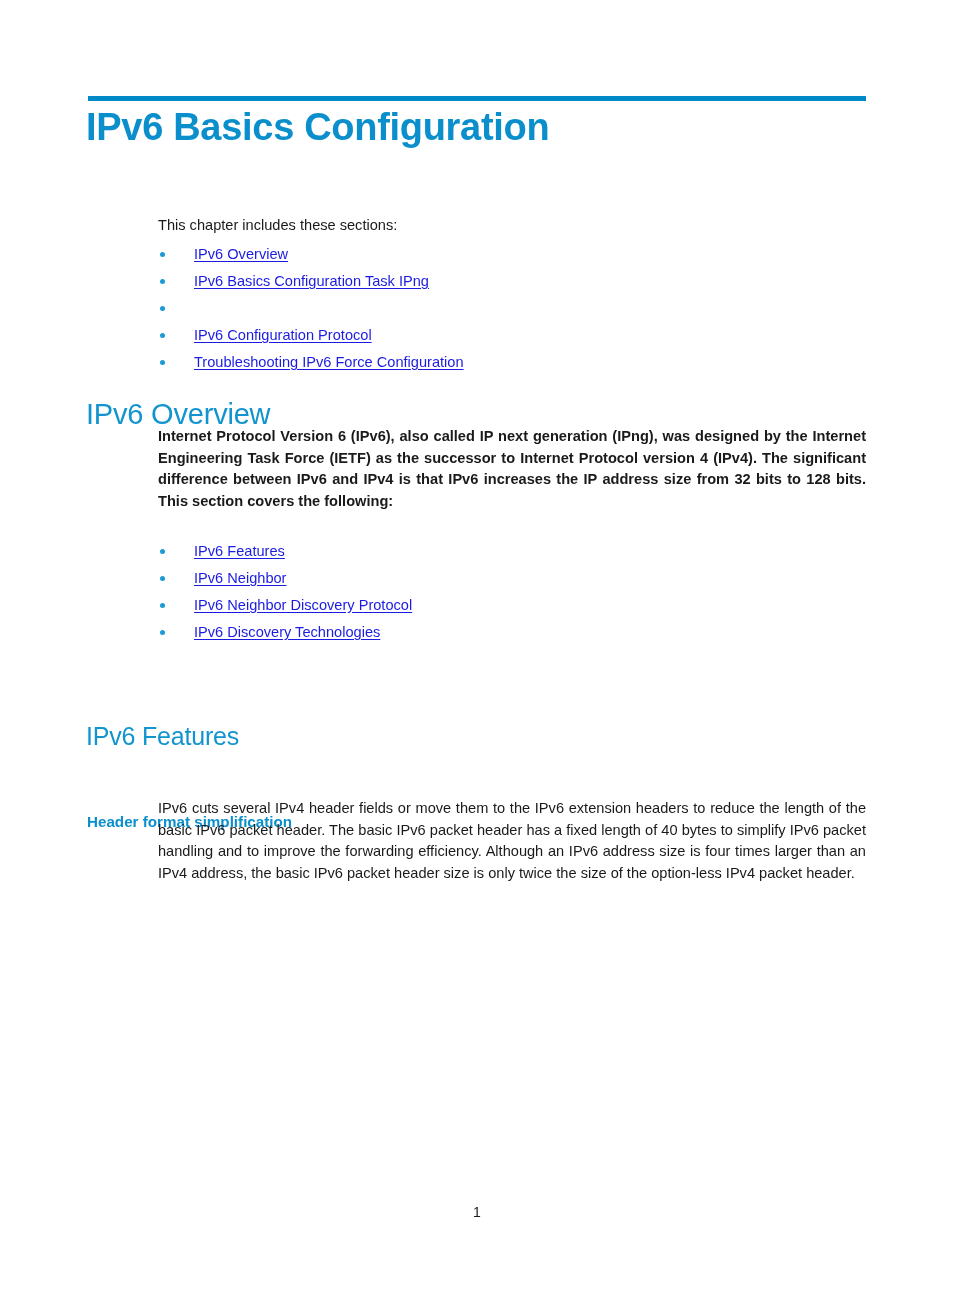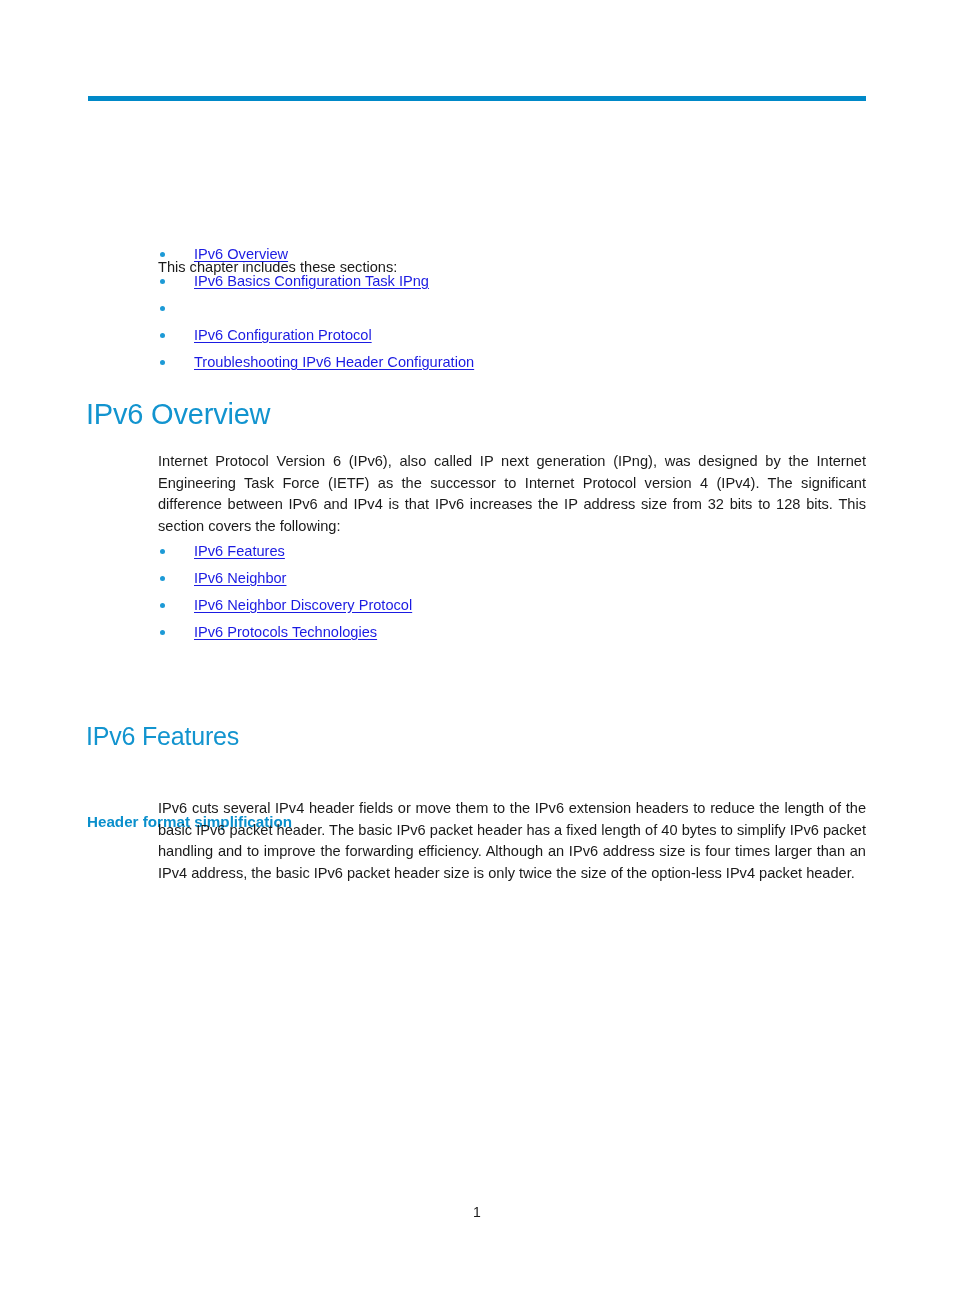--- a/index.html
+++ b/index.html
@@ -52,21 +52,20 @@
     left: 158px;
     width: 708px;
     font-size: 14.6px;
     line-height: 21.5px;
     color: #1a1a1a;
     text-align: justify;
     text-justify: inter-word;
   }
   .para.nojust {
     text-align: left;
-    margin-top: 42px;
   }
 
   
   .bullet-list {
     position: absolute;
     left: 0;
     width: 800px;
     margin: 0;
     padding: 0;
     list-style: none;
@@ -140,20 +139,21 @@
     color: #1a1a1a;
   }
 </style>
 </head>
 <body>
 
 <div class="page">
 
   <div class="title-rule"></div>
 
+  <div class="doc-title">IPv6 Basics Configuration</div>
 
   <div class="para nojust" style="top:215px;">This chapter includes these sections:</div>
 
   <ul class="bullet-list" style="top:241px;">
     <li class="bullet-item">
       <span class="bullet-dot"></span>
       <a class="bullet-link" href="#">IPv6 Overview</a>
     </li>
     <li class="bullet-item">
       <span class="bullet-dot"></span>
@@ -161,44 +161,44 @@
     </li>
     <li class="bullet-item">
       <span class="bullet-dot"></span>
     </li>
     <li class="bullet-item">
       <span class="bullet-dot"></span>
       <a class="bullet-link" href="#">IPv6 Configuration Protocol</a>
     </li>
     <li class="bullet-item">
       <span class="bullet-dot"></span>
-      <a class="bullet-link" href="#">Troubleshooting IPv6 Header Configuration</a>
+      <a class="bullet-link" href="#">Troubleshooting IPv6 Force Configuration</a>
     </li>
   </ul>
 
   <div class="h1-blue" style="top:398px;">IPv6 Overview</div>
 
-  <div class="para" style="top:451px;">Internet Protocol Version 6 (IPv6), also called IP next generation (IPng), was designed by the Internet Engineering Task Force (IETF) as the successor to Internet Protocol version 4 (IPv4). The significant difference between IPv6 and IPv4 is that IPv6 increases the IP address size from 32 bits to 128 bits. This section covers the following:</div>
+  <div class="para" style="top:426px;font-weight:bold;">Internet Protocol Version 6 (IPv6), also called IP next generation (IPng), was designed by the Internet Engineering Task Force (IETF) as the successor to Internet Protocol version 4 (IPv4). The significant difference between IPv6 and IPv4 is that IPv6 increases the IP address size from 32 bits to 128 bits. This section covers the following:</div>
 
   <ul class="bullet-list" style="top:538px;">
     <li class="bullet-item">
       <span class="bullet-dot"></span>
       <a class="bullet-link" href="#">IPv6 Features</a>
     </li>
     <li class="bullet-item">
       <span class="bullet-dot"></span>
       <a class="bullet-link" href="#">IPv6 Neighbor</a>
     </li>
     <li class="bullet-item">
       <span class="bullet-dot"></span>
       <a class="bullet-link" href="#">IPv6 Neighbor Discovery Protocol</a>
     </li>
     <li class="bullet-item">
       <span class="bullet-dot"></span>
-      <a class="bullet-link" href="#">IPv6 Protocols Technologies</a>
+      <a class="bullet-link" href="#">IPv6 Discovery Technologies</a>
     </li>
   </ul>
 
   <div class="h2-blue" style="top:722px;">IPv6 Features</div>
 
   <div class="h3-blue" style="top:813px;">Header format simplification</div>
 
   <div class="para" style="top:798px;">IPv6 cuts several IPv4 header fields or move them to the IPv6 extension headers to reduce the length of the basic IPv6 packet header. The basic IPv6 packet header has a fixed length of 40 bytes to simplify IPv6 packet handling and to improve the forwarding efficiency. Although an IPv6 address size is four times larger than an IPv4 address, the basic IPv6 packet header size is only twice the size of the option-less IPv4 packet header.</div>
 
   <div class="page-number">1</div>

